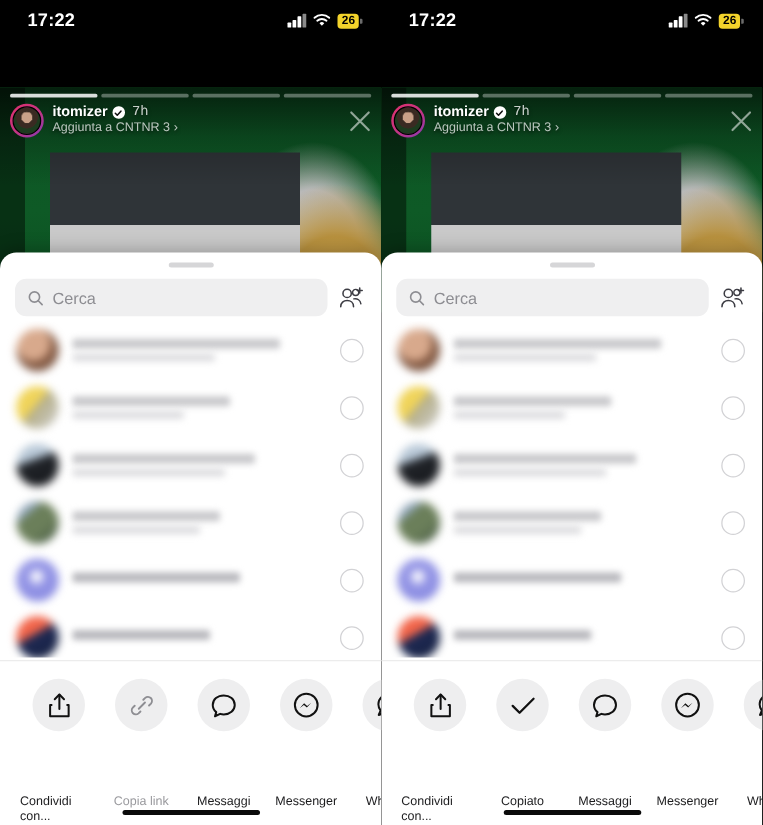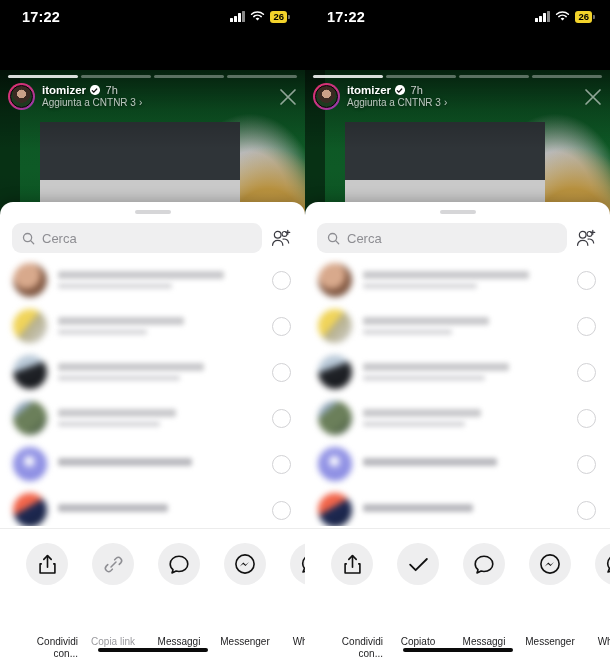--- a/index.html
+++ b/index.html
@@ -108,21 +108,21 @@
     display:flex; align-items:center; gap:4px;
     font-size:11.5px; color:#fff; font-weight:bold;
     text-shadow:0 1px 3px rgba(0,0,0,.6);
   }
   .verified {
     width:9.5px; height:9.5px; border-radius:50%;
     background:#fff; display:inline-flex; align-items:center; justify-content:center;
     flex:0 0 9.5px;
   }
   .verified svg { display:block; }
-  .head-time { font-size:11px; font-weight:normal; color:rgba(255,255,255,.78); margin-left:2px; }
+  .head-time { font-size:11px; font-weight:normal; color:rgba(255,255,255,.78); margin-left:2px;font-family:Liberation Mono, monospace; }
   .head-line2 {
     font-size:10px; color:rgba(255,255,255,.72);
     margin-top:1px; text-shadow:0 1px 3px rgba(0,0,0,.6);
     display:flex; align-items:center; gap:3px;
   }
   .closebtn {
     position:absolute; top:16px; right:6px; width:22px; height:22px; z-index:10;
     opacity:.55;
   }
 
@@ -183,21 +183,21 @@
   .share-item {
     width:66px; flex:0 0 66px;
     display:flex; flex-direction:column; align-items:center; gap:7px;
   }
   .share-circle {
     width:42px; height:42px; border-radius:50%;
     background:#eeeeef;
     display:flex; align-items:center; justify-content:center;
   }
   .share-label {
-    font-size:10px; color:#1c1c1e; text-align:right;
+    font-size:10px; color:#1c1c1e; text-align:left;
     line-height:12px; max-width:62px;margin-top:44px;
   }
   .share-label.dim { color:#9a9a9e; }
   .home-ind {
     position:absolute; bottom:8px; left:50%; transform:translateX(-50%);
     width:110px; height:4.5px; border-radius:3px; background:#0a0a0a;
   }
   .partial-top {
     position:absolute; left:13px; top:-1px; width:28px; height:7px;
     filter:blur(3px); background:#d4d4d8; border-radius:2px;

